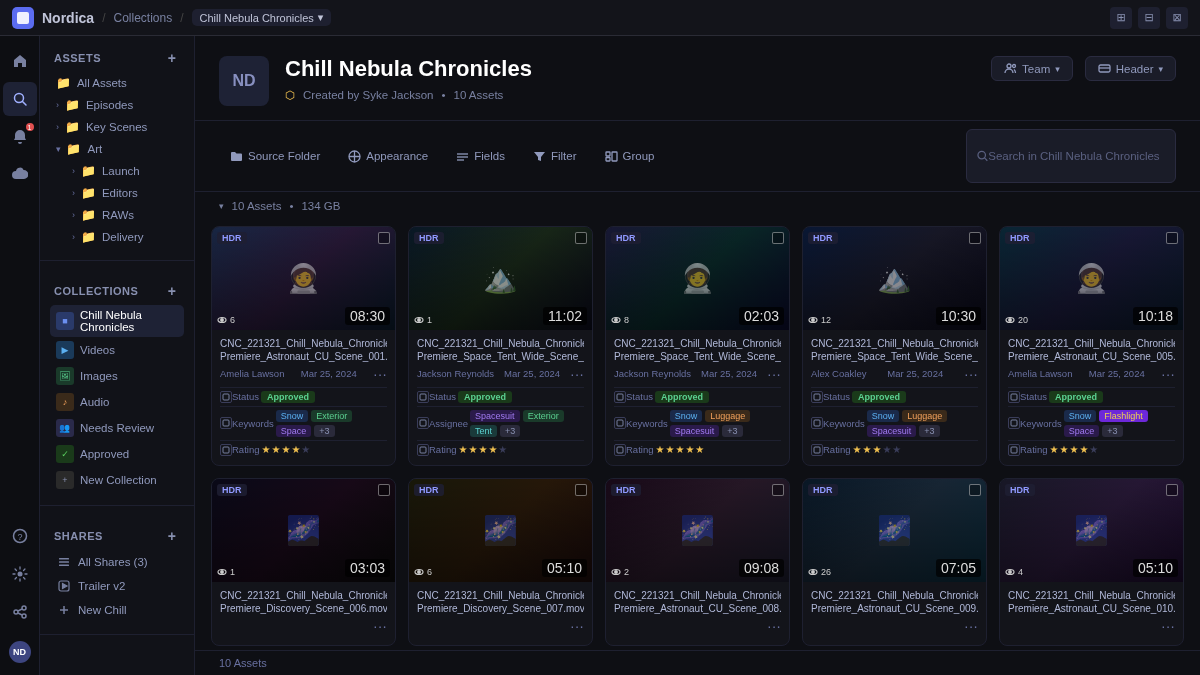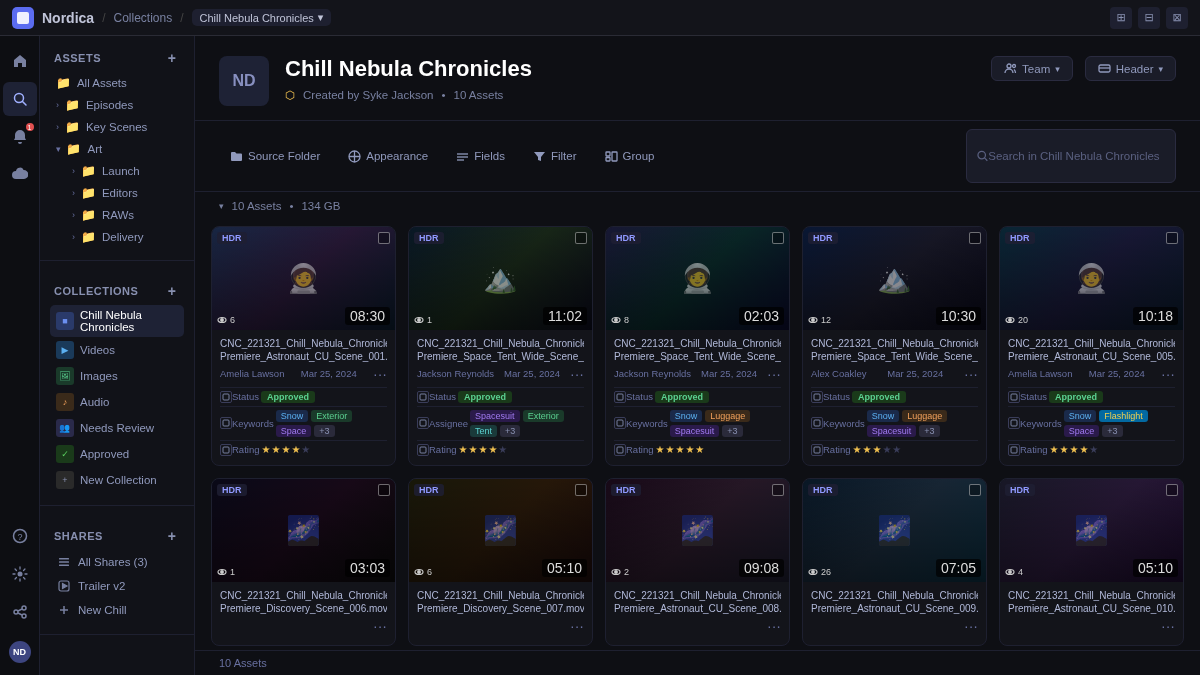--- a/index.html
+++ b/index.html
@@ -328,21 +328,21 @@
       font-size: 9px;
       padding: 1px 5px;
       border-radius: 3px;
       font-weight: 500;
     }
     .tag-green { background: #1a3a2a; color: #5bd090; }
     .tag-blue { background: #1a2a4a; color: #5baff0; }
     .tag-purple { background: #2a1a4a; color: #a07af0; }
     .tag-orange { background: #3a2a1a; color: #f0a05b; }
     .tag-teal { background: #1a3a3a; color: #5bd0d0; }
-    .tag-yellow { background: #0369a1; color: #f0d050; }
+    .tag-yellow { background: #6d28d9; color: #f0d050; }
     .tag-more { background: #2a2a3a; color: #8890b0; }
     .status-approved { background: #1a3a1a; color: #5bd090; font-size: 9px; padding: 1px 6px; border-radius: 3px; font-weight: 600; }
     .stars {
       display: flex; gap: 1px; align-items: center;
     }
     .star { color: #f0c050; font-size: 10px; }
     .star-empty { color: #3a3d5a; font-size: 10px; }
     .nav-icon {
       width: 34px; height: 34px;
       border-radius: 6px;

